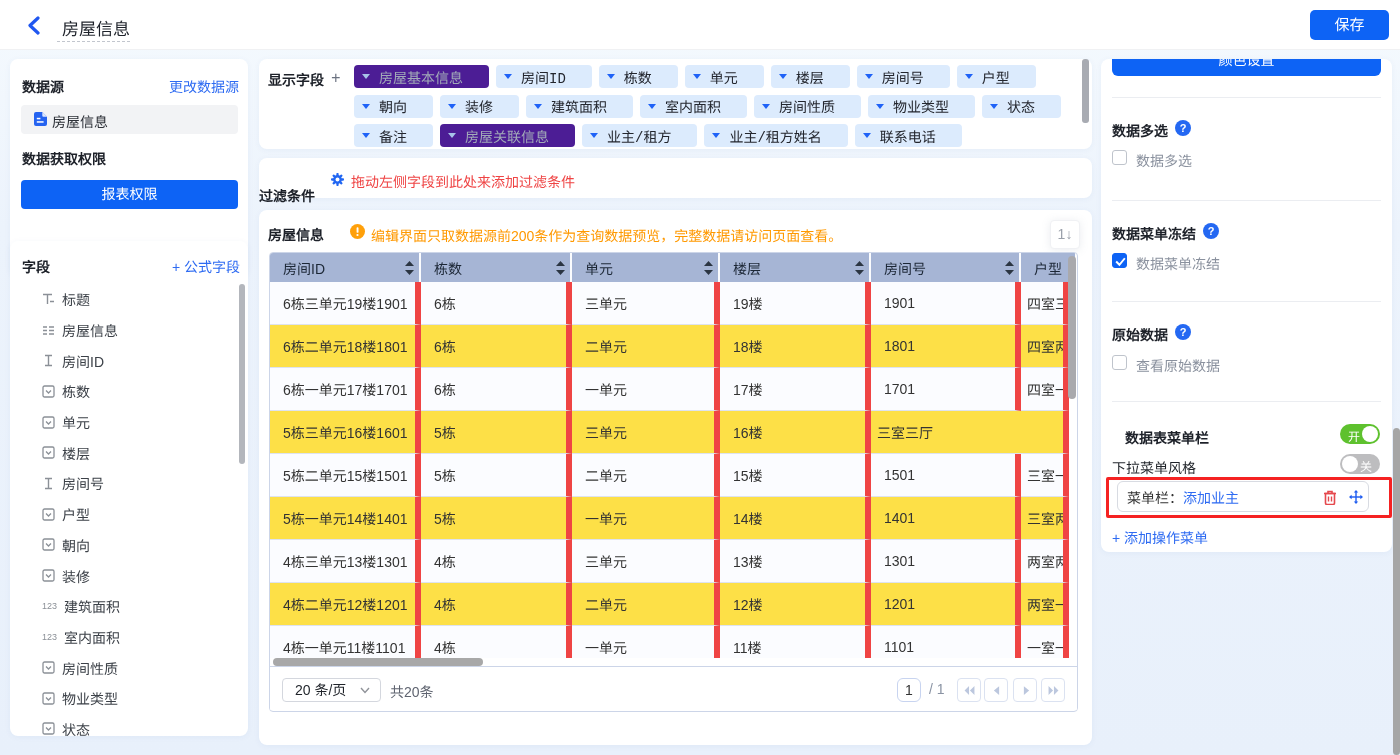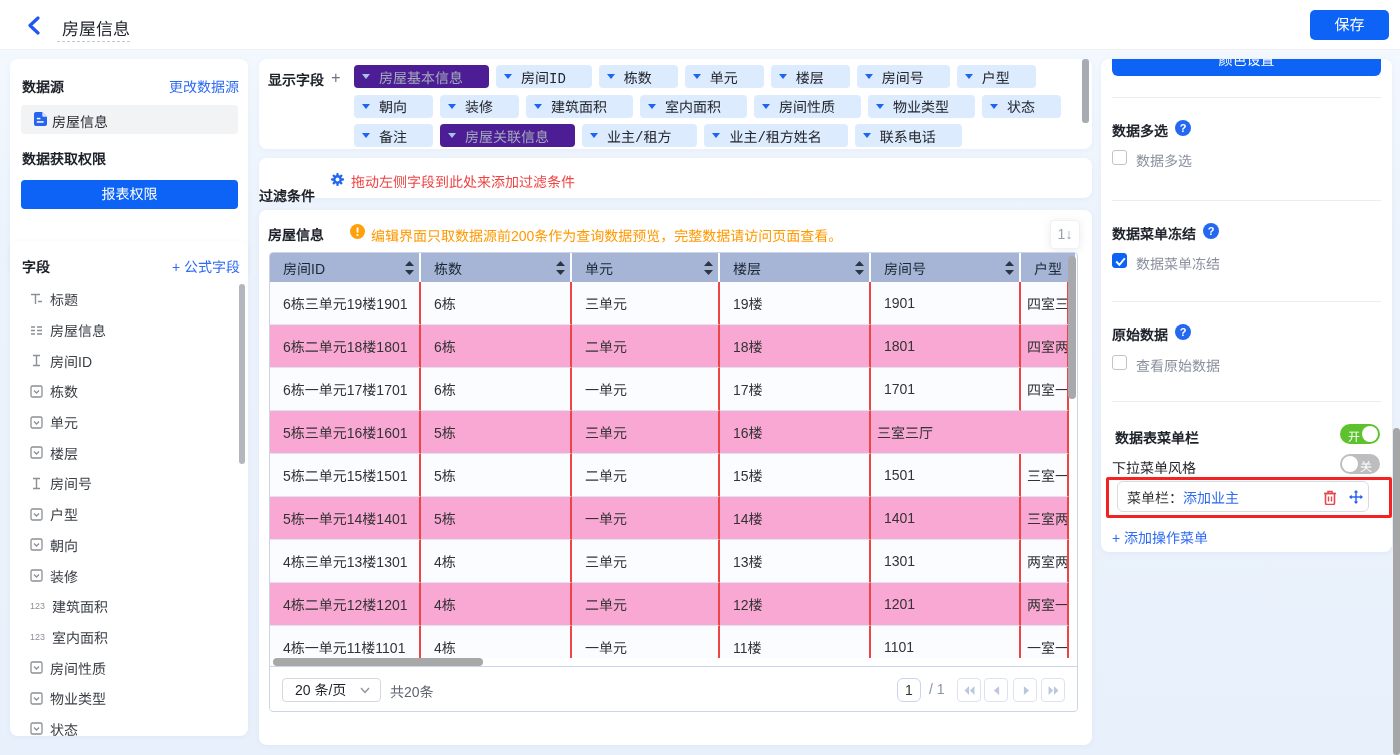--- a/index.html
+++ b/index.html
@@ -32,22 +32,22 @@
 .tag.dis{background:#4c1d95;color:#a2abb8;justify-content:center;}
 .tag.dis .tri{border-top-color:#a8c3e8;}
 
 .frow{height:30.7px;display:flex;align-items:center;padding-left:20px;color:#3c4148;}
 .frow svg{margin-right:7px;}
 
 #tbl{position:absolute;left:10px;top:42px;width:809px;height:460px;border:1px solid #ccd5e8;border-radius:4px;overflow:hidden;background:#fff;}
 .th{display:flex;background:#a6b5d5;height:29px;}
 .th>div{position:relative;display:flex;align-items:center;padding-left:13px;color:#1c2736;border-right:2px solid #fbfcfe;}
 .trow{display:flex;height:43px;}
-.trow>div{border-right:2px solid #ef4444;border-bottom:1px solid #dee3ef;display:flex;align-items:center;padding-left:13px;color:#333;white-space:nowrap;overflow:hidden;}
-.trow.even>div{background:#f9a8d4;text-align:right;}
+.trow>div{border-right:6px solid #ef4444;border-bottom:1px solid #dee3ef;display:flex;align-items:center;padding-left:13px;color:#333;white-space:nowrap;overflow:hidden;}
+.trow.even>div{background:#fde047;text-align:right;}
 .trow.odd>div{background:#fbfcff;}
 .c1{width:151px;}.c2{width:151px;}.c3{width:148px;}.c4{width:151px;}.c5{width:150px;}.c6{width:56px;flex:1 0 46px;min-width:0;}
 .trow .c6{padding-left:6px;}
 #tbody{width:799px;}
 .sort{position:absolute;right:5px;top:8px;}
 .divid{position:absolute;left:11px;width:269px;border-top:1px solid #ebedf1;}
 .cb{position:absolute;width:15px;height:15px;border:1px solid #bfc4cc;border-radius:3px;background:#fff;}
 .cb.on{background:#0d63f5;border-color:#0d63f5;}
 .tog{position:absolute;width:40px;height:20px;border-radius:10px;color:#fff;font-size:12px;}
 .tog .dot{position:absolute;width:16px;height:16px;background:#fff;border-radius:50%;top:2px;}
@@ -81,21 +81,21 @@
       </svg>
     <div class="abs" style="left:31px;top:6px;color:#2b2f36;">房屋信息</div>
   </div>
   <div class="abs bold" style="left:12px;top:89px;">数据获取权限</div>
   <div class="abs" style="left:11px;top:121px;width:217px;height:29px;background:#0d63f5;border-radius:4px;color:#fff;text-align:center;line-height:29px;">报表权限</div>
 </div>
 
 <div class="card" id="lc2">
   <div class="abs bold" style="left:12px;top:15px;">字段</div>
   <div class="abs link" style="right:8px;top:15px;">+ 公式字段</div>
-  <div class="abs" style="left:0;top:43px;width:212px;">
+  <div class="abs" style="left:12px;top:43px;width:212px;">
     <div class="frow"><svg width="13" height="13" viewBox="0 0 13 13">
           <path d="M1 1.5 h9 M5.5 1.5 V11 M8 8.5 h4" stroke="#8b9097" stroke-width="1.4" fill="none"></path>
         </svg>标题</div>
     <div class="frow"><svg width="13" height="13" viewBox="0 0 13 13">
           <path d="M1 3 h4 M7 3 h5 M1 6.5 h4 M7 6.5 h5 M1 10 h4 M7 10 h5" stroke="#8b9097" stroke-width="1.3" fill="none"></path>
         </svg>房屋信息</div>
     <div class="frow"><svg width="13" height="13" viewBox="0 0 13 13">
           <path d="M3 1.5 h7 M6.5 1.5 V11.5 M3 11.5 h7" stroke="#8b9097" stroke-width="1.4" fill="none"></path>
         </svg>房间ID</div>
     <div class="frow"><svg width="13" height="13" viewBox="0 0 13 13">
@@ -353,21 +353,21 @@
   <div class="abs gray" style="left:35px;top:194px;">数据菜单冻结</div>
   <div class="divid" style="top:242px;"></div>
   <div class="abs bold" style="left:11px;top:265px;">原始数据</div>
   <svg class="abs" style="left:74px;top:265px;" width="16" height="16" viewBox="0 0 16 16">
       <circle cx="8" cy="8" r="8" fill="#2468f2"></circle>
       <text x="8" y="12" font-size="11" font-weight="bold" fill="#fff" text-anchor="middle">?</text>
     </svg>
   <div class="cb" style="left:11px;top:296px;"></div>
   <div class="abs gray" style="left:35px;top:296px;">查看原始数据</div>
   <div class="divid" style="top:342px;"></div>
-  <div class="abs bold" style="left:14px;top:368px;">数据表菜单栏</div>
+  <div class="abs bold" style="left:24px;top:368px;">数据表菜单栏</div>
   <div class="tog on" style="left:239px;top:365px;">
       <span style="position:absolute;left:8px;top:3px;">开</span>
       <span class="dot"></span>
     </div>
   <div class="abs" style="left:11px;top:398px;color:#1f2329;">下拉菜单风格</div>
   <div class="tog off" style="left:239px;top:395px;">
       <span style="position:absolute;right:8px;top:3px;">关</span>
       <span class="dot"></span>
     </div>
   <div class="abs" style="left:5px;top:418px;width:286px;height:41px;border:3px solid #f52222;border-radius:2px;"></div>

